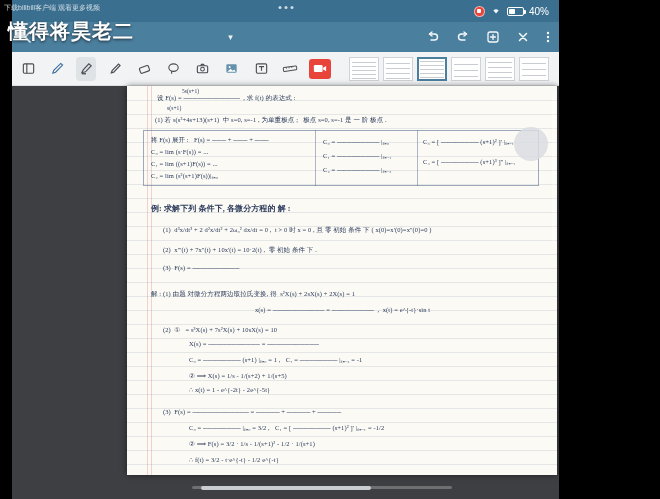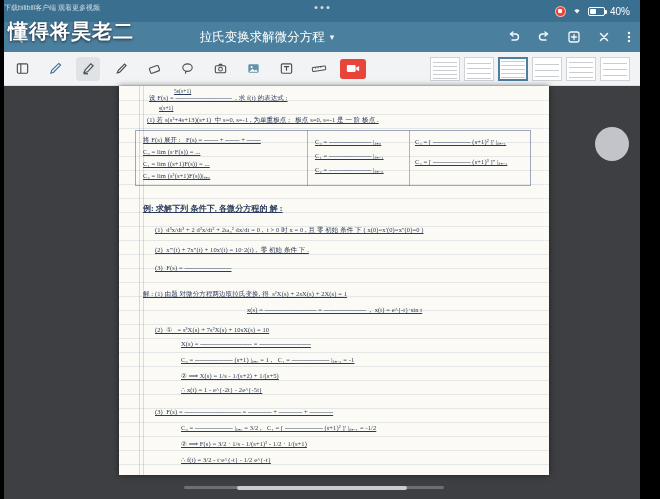--- a/index.html
+++ b/index.html
@@ -32,21 +32,21 @@
   }
 
   .wm-corner {
     position:absolute; left:4px; top:4px; z-index:41;
     font-size:7px; color:rgba(255,255,255,.75);
     line-height:1.15;
   }
 
   
   .app {
-    position:absolute; left:4px; top:0; width:636px; height:499px;
+    position:absolute; left:12px; top:0; width:547px; height:499px;
     background:#fff;
   }
 
   
   .statusbar {
     height: 22px; background:#3a6f8f;
     display:flex; align-items:center; justify-content:flex-end;
     padding: 0 10px; gap:5px;
     color:#fff; font-size:10px;
   }
@@ -132,21 +132,20 @@
   .page .marginline {
     position:absolute; top:0; bottom:0; width:1px; background:rgba(200,90,90,.25);
   }
   .ink {
     position:absolute; color:#2b3a5c;
     font-family: "Liberation Serif", serif;
     font-size:6.5px; line-height:1.25;
     white-space:pre;
     letter-spacing:.1px;
     transform-origin: left top;
-    text-decoration: underline;
   }
   .ink.h { font-size:8px; font-weight:bold; }
   .box {
     position:absolute; border:1px solid rgba(80,100,140,.55);
   }
   .vsep { position:absolute; width:1px; background:rgba(80,100,140,.45); }
 
   
   .floatbtn {
     position:absolute; right:11px; top:41px; width:34px;height:34px;
@@ -194,21 +193,20 @@
 
   <div class="titlebar">
     <div class="tb-left">
       <span class="ic">
         <svg width="16" height="16" viewBox="0 0 16 16">
             <path d="M10 3 L5 8 L10 13" fill="none" stroke="#fff" stroke-width="1.6" stroke-linecap="round" stroke-linejoin="round"></path>
           </svg>
       </span>
     </div>
     <div class="tb-center">
-      <span>拉氏变换求解微分方程</span>
       <span class="caret-down">▾</span>
     </div>
     <div class="tb-right">
       <span class="ic">
         <svg width="16" height="16" viewBox="0 0 16 16">
             <path d="M5 5 H9.5 a3 3 0 0 1 0 6 H6" fill="none" stroke="#fff" stroke-width="1.4" stroke-linecap="round"></path>
             <path d="M7 3 L4.4 5 L7 7" fill="none" stroke="#fff" stroke-width="1.4" stroke-linecap="round" stroke-linejoin="round"></path>
           </svg>
       </span>
       <span class="ic">

